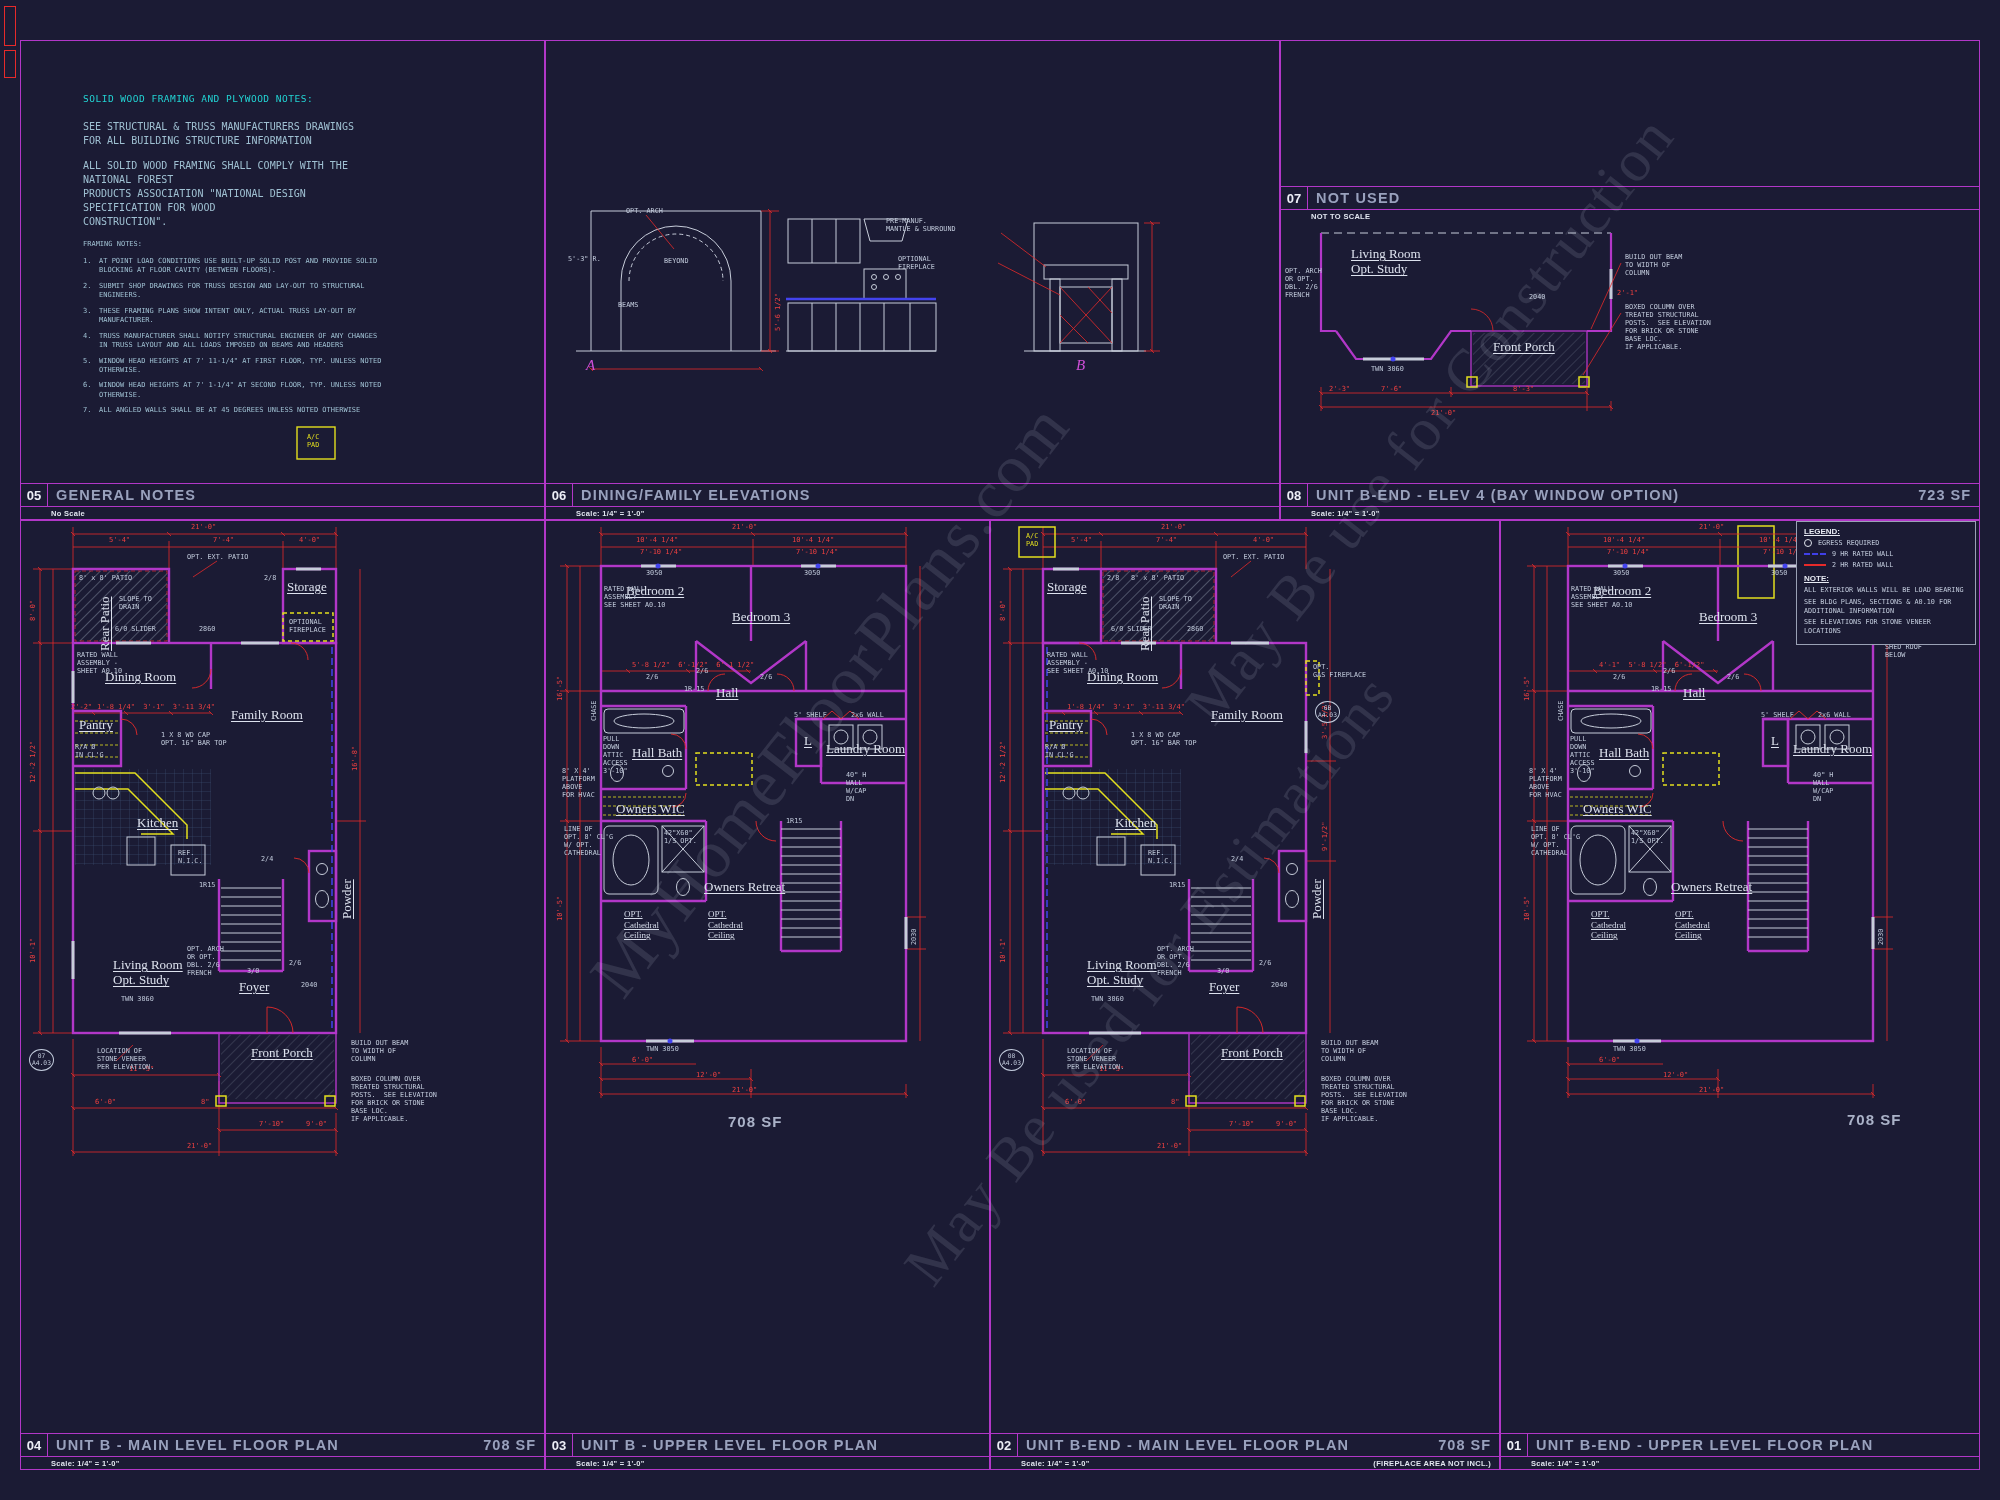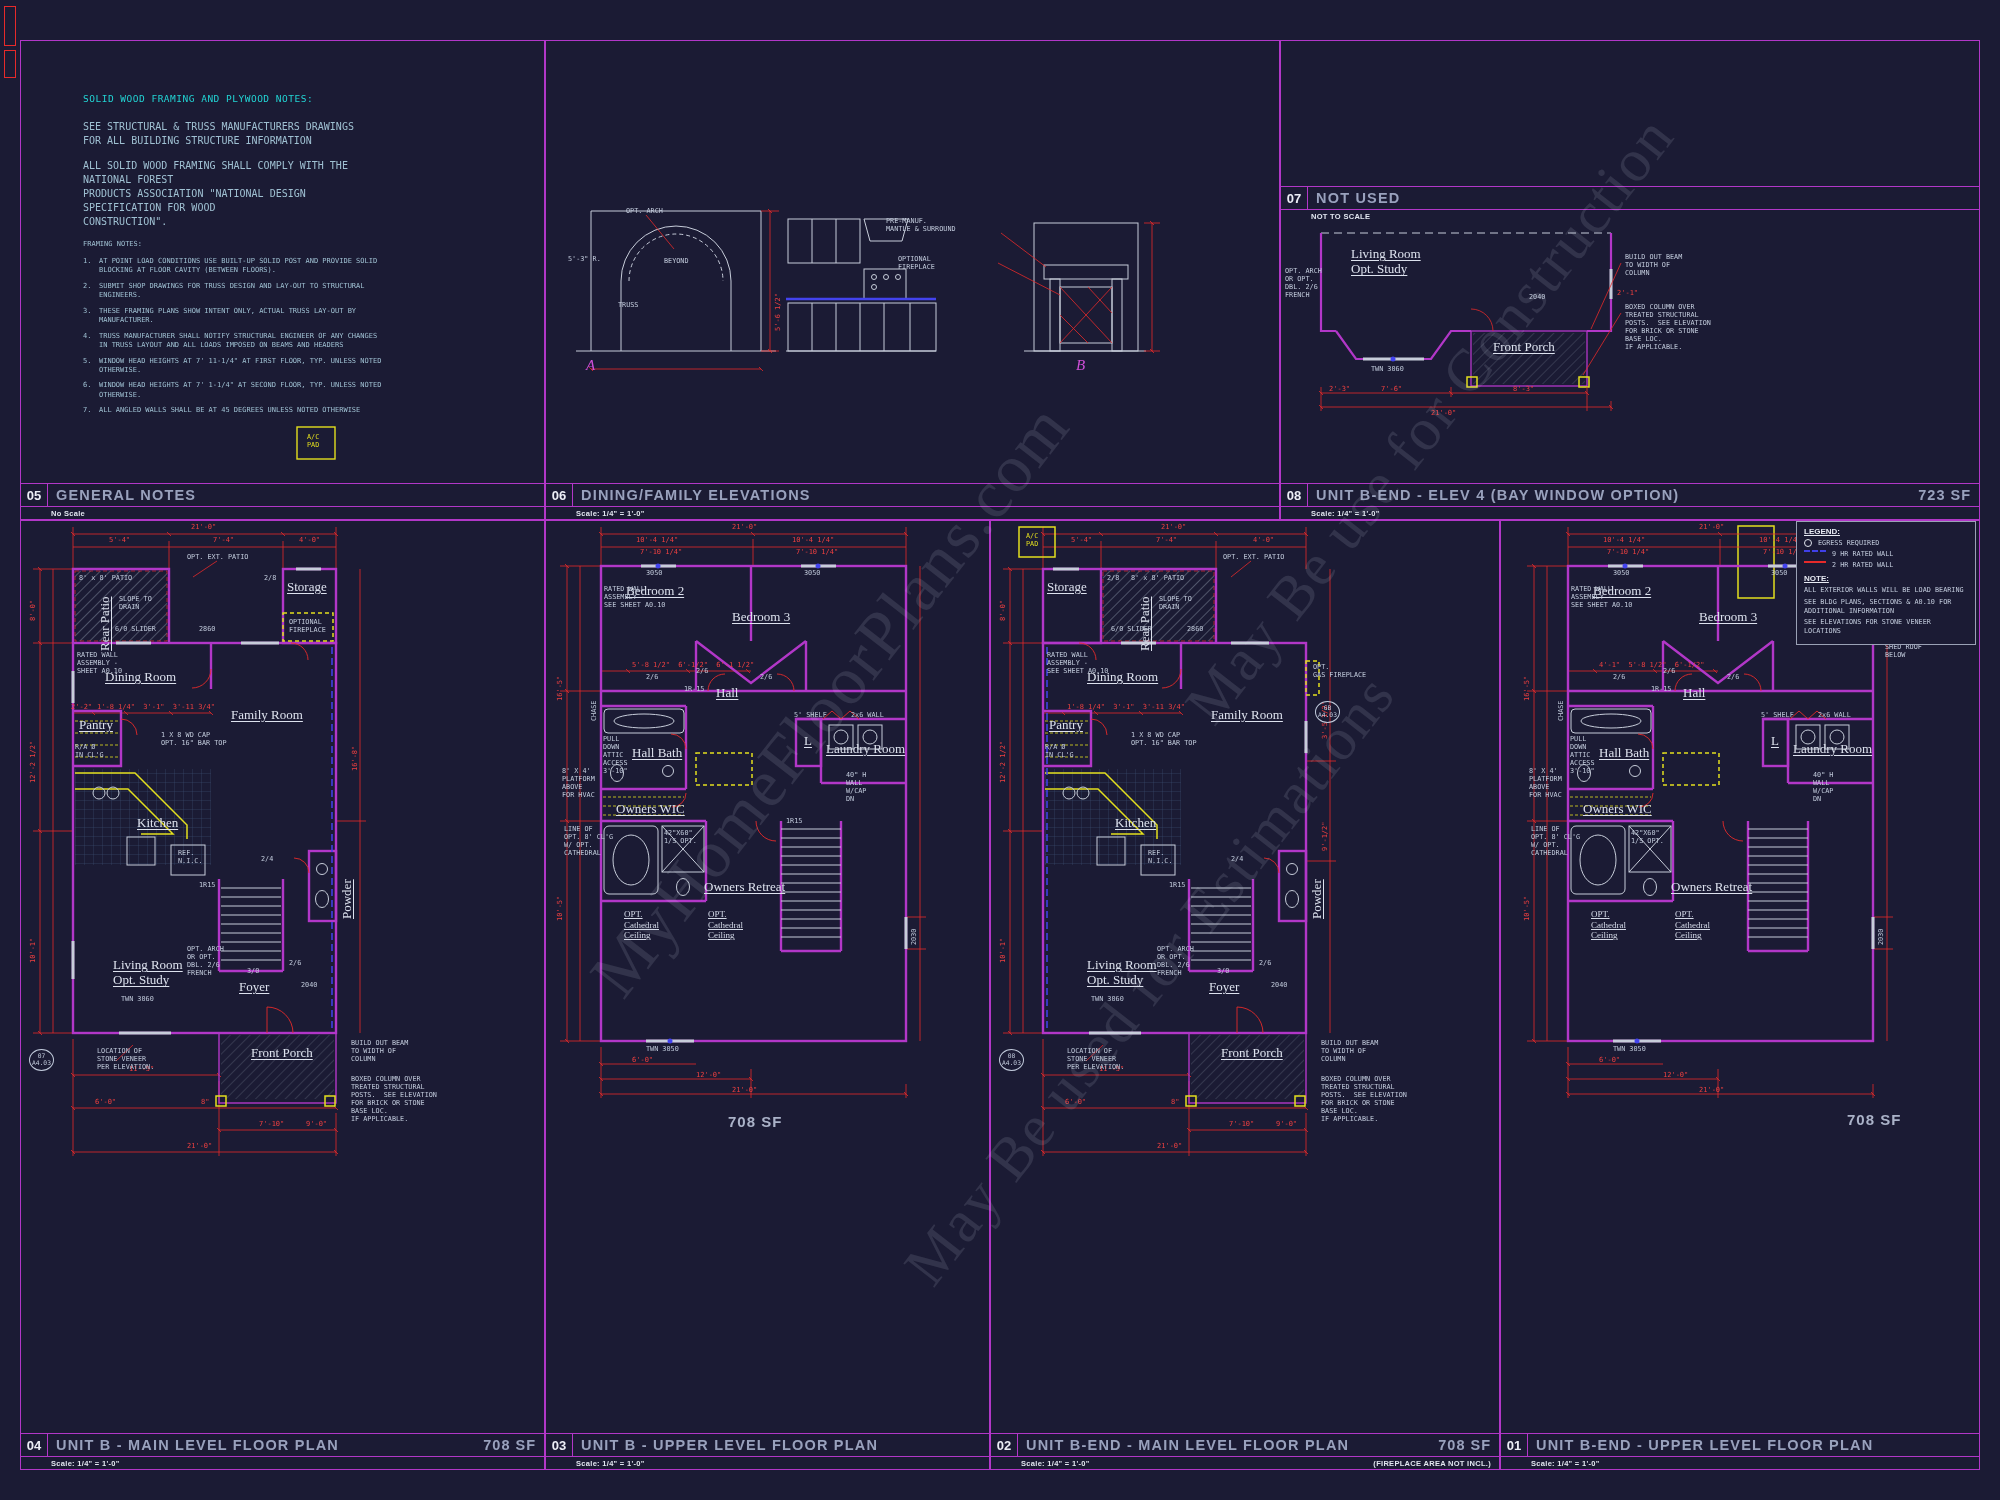--- a/index.html
+++ b/index.html
@@ -61,21 +61,21 @@
   .fnote{display:flex;gap:6px;color:#9fc0d2;font-family:"DejaVu Sans Mono",monospace;
          font-size:7px;line-height:1.35;margin-bottom:6px;}
   .fnum{width:10px;flex:none;}
 
   
   .legend{position:absolute;left:295px;top:0;width:180px;border:1px solid #9aa1b5;
           background:#1b1b34;padding:5px 7px;box-sizing:border-box;}
   .legend-title,.legend-note-title{color:#e6e9f2;font-size:8px;font-weight:700;
           text-decoration:underline;margin-bottom:3px;}
   .legend-note-title{margin-top:5px;}
-  .legend-item{display:flex;align-items:flex-start;gap:6px;color:#c2cbdc;
+  .legend-item{display:flex;align-items:center;gap:6px;color:#c2cbdc;
           font-family:"DejaVu Sans Mono",monospace;font-size:6.8px;margin-bottom:3px;}
   .sym{display:inline-block;flex:none;}
   .sym0{width:6px;height:6px;border:1.5px solid #dfe3ec;border-radius:50%;}
   .sym1{width:22px;height:0;border-top:2px dashed #4040e8;}
   .sym2{width:22px;height:0;border-top:2px solid #e62a2a;}
   .legend-note{color:#c2cbdc;font-family:"DejaVu Sans Mono",monospace;font-size:6.8px;
           line-height:1.3;margin-bottom:3px;}
 
   
   .wm{position:absolute;color:rgba(210,215,230,0.13);font-family:"Liberation Serif",serif;
@@ -211,21 +211,21 @@
         <line x1="100" y1="174" x2="128" y2="208"></line>
         <line x1="606" y1="182" x2="606" y2="310"></line>
         <path d="M598 182h16M598 310h16M604 180l4 4M604 308l4 4"></path>
         <line x1="455" y1="192" x2="500" y2="226"></line>
         <line x1="452" y1="222" x2="514" y2="254"></line>
       </g>
     </svg>
     <div class="labelhost">
         <div class="lbl note" style="left: 80px; top: 166px;">OPT. ARCH</div>
         <div class="lbl note" style="left: 22px; top: 214px;">5'-3" R.</div>
-        <div class="lbl note" style="left: 72px; top: 260px;">TRUSS</div>
+        <div class="lbl note" style="left: 72px; top: 260px;">BEAMS</div>
         <div class="lbl note" style="left: 118px; top: 216px;">BEYOND</div>
         <div class="lbl dim" style="left: 228px; top: 290px; transform: rotate(-90deg);">5'-6 1/2"</div>
         <div class="lbl mag" style="left: 40px; top: 316px;">A</div>
         <div class="lbl note" style="left: 340px; top: 176px;">PRE-MANUF.
 MANTLE &amp; SURROUND</div>
         <div class="lbl note" style="left: 352px; top: 214px;">OPTIONAL
 FIREPLACE</div>
         <div class="lbl mag" style="left: 530px; top: 316px;">B</div>
       </div>
     <div class="titlebar">

